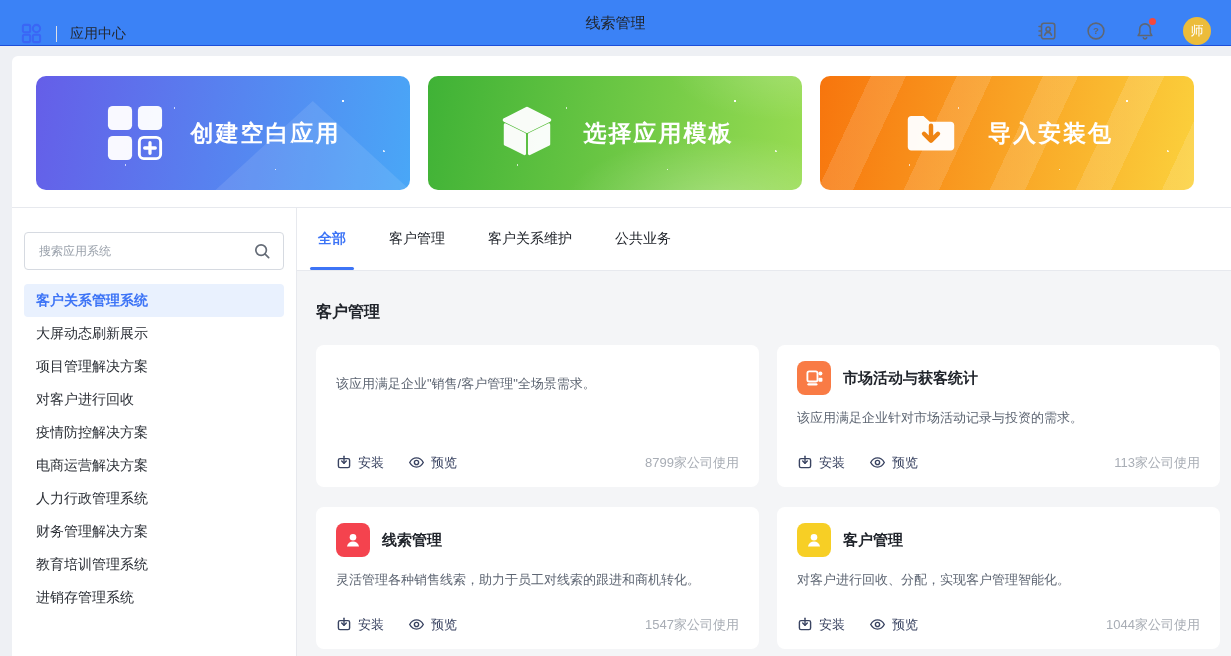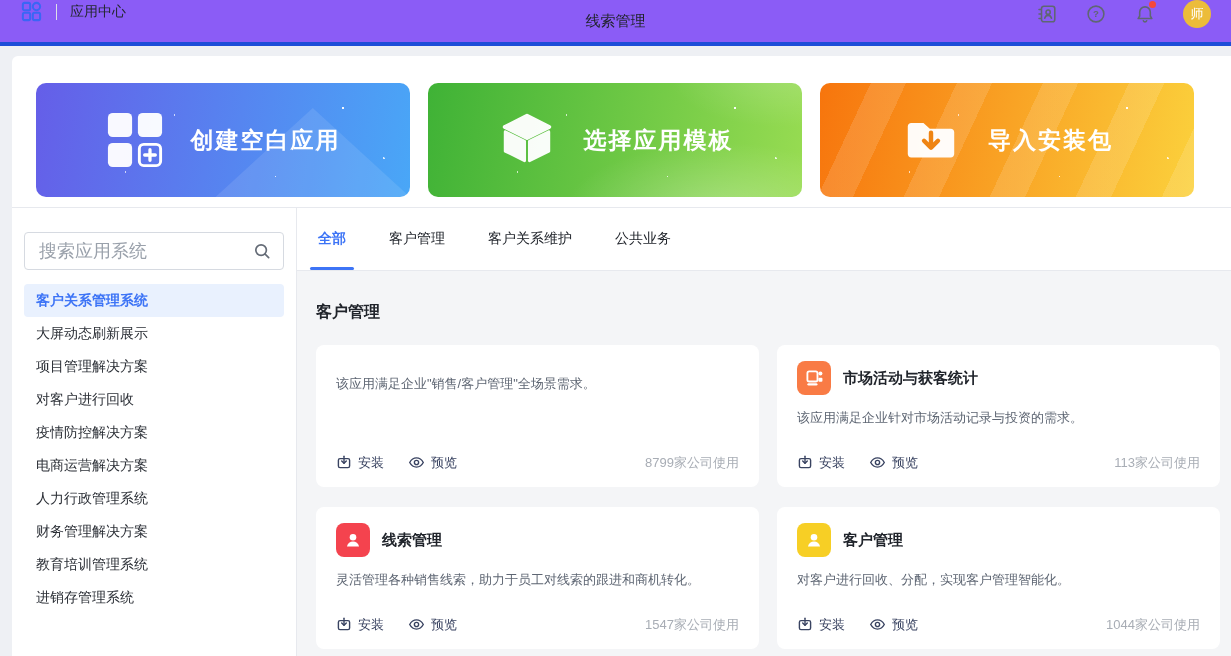--- a/index.html
+++ b/index.html
@@ -7,22 +7,22 @@
   body {
     width:1231px; height:656px; overflow:hidden;
     font-family:"Liberation Sans","DejaVu Sans",sans-serif;
     background:#eef0f4; color:#20242b;
   }
   .page { position:relative; width:1231px; height:656px; }
 
   
   .header {
     position:absolute; top:0; left:0; right:0; height:46px;
-    background:#8b5cf6; border-bottom:4px solid #1d4ed8;
-    display:flex; align-items:flex-start; padding:0 20px;
+    background:#3b82f6; border-bottom:1px solid #1d4ed8;
+    display:flex; align-items:flex-end; padding:0 20px;
   }
   .header-left { display:flex; align-items:center; gap:13px; }
   .logo-btn { display:flex; align-items:center; cursor:pointer; }
   .vdiv { width:1px; height:16px; background:#dde0e6; }
   .app-center { font-size:14px; color:#23272e; }
   .header-title {
     position:absolute; left:50%; top:50%; transform:translate(-50%,-50%);
     font-size:15px; font-weight:500; color:#1f2329;
   }
   .header-right { margin-left:auto; display:flex; align-items:center; gap:27px; }
@@ -40,21 +40,21 @@
     position:absolute; top:56px; left:12px; right:0; bottom:0;
     background:#fff; border-radius:6px 0 0 0;
   }
 
   
   .banner-row { display:flex; gap:18px; padding:20px 37px 16px 24px; }
   .banner {
     flex:1; height:114px; border-radius:10px; overflow:hidden; position:relative;
     display:flex; align-items:center; justify-content:center; gap:27px;
     background:linear-gradient(100deg,var(--g1),var(--g2));
-    color:#fff; cursor:pointer;margin-top:7px;
+    color:#fff; cursor:pointer;
   }
   .banner::before { 
     content:""; position:absolute; inset:0; z-index:1;
     background:
       radial-gradient(2.2px 2.2px at 82% 22%, rgba(255,255,255,.95) 49%, transparent 51%),
       radial-gradient(1.6px 1.6px at 64% 82%, rgba(255,255,255,.8) 49%, transparent 51%),
       radial-gradient(1.6px 1.6px at 24% 78%, rgba(255,255,255,.7) 49%, transparent 51%),
       radial-gradient(1.4px 1.4px at 37% 28%, rgba(255,255,255,.7) 49%, transparent 51%),
       radial-gradient(2px 2px at 93% 66%, rgba(255,255,255,.8) 49%, transparent 51%);
   }
@@ -84,21 +84,21 @@
   }
   .sidebar {
     width:285px; flex:none; background:#fff; border-right:1px solid #e7e9ee;
     padding:24px 12px 0; overflow:hidden;
   }
   .search-box {
     height:38px; border:1px solid #d6dae1; border-radius:4px;
     display:flex; align-items:center; padding:0 12px; background:#fff;
   }
   .search-box input {
-    border:none; outline:none; flex:1; font-size:18px; color:#333;
+    border:none; outline:none; flex:1; font-size:12px; color:#333;
     font-family:inherit; background:transparent; min-width:0;
   }
   .search-box input::placeholder { color:#9aa1ab; }
   .side-list { margin-top:14px; }
   .side-item {
     height:33px; display:flex; align-items:center; padding:0 12px;
     font-size:14px; color:#2b2f36; border-radius:4px; cursor:pointer; white-space:nowrap;
   }
   .side-item.selected { background:#e9f1fe; color:#3d74f6; font-weight:700; }
 

